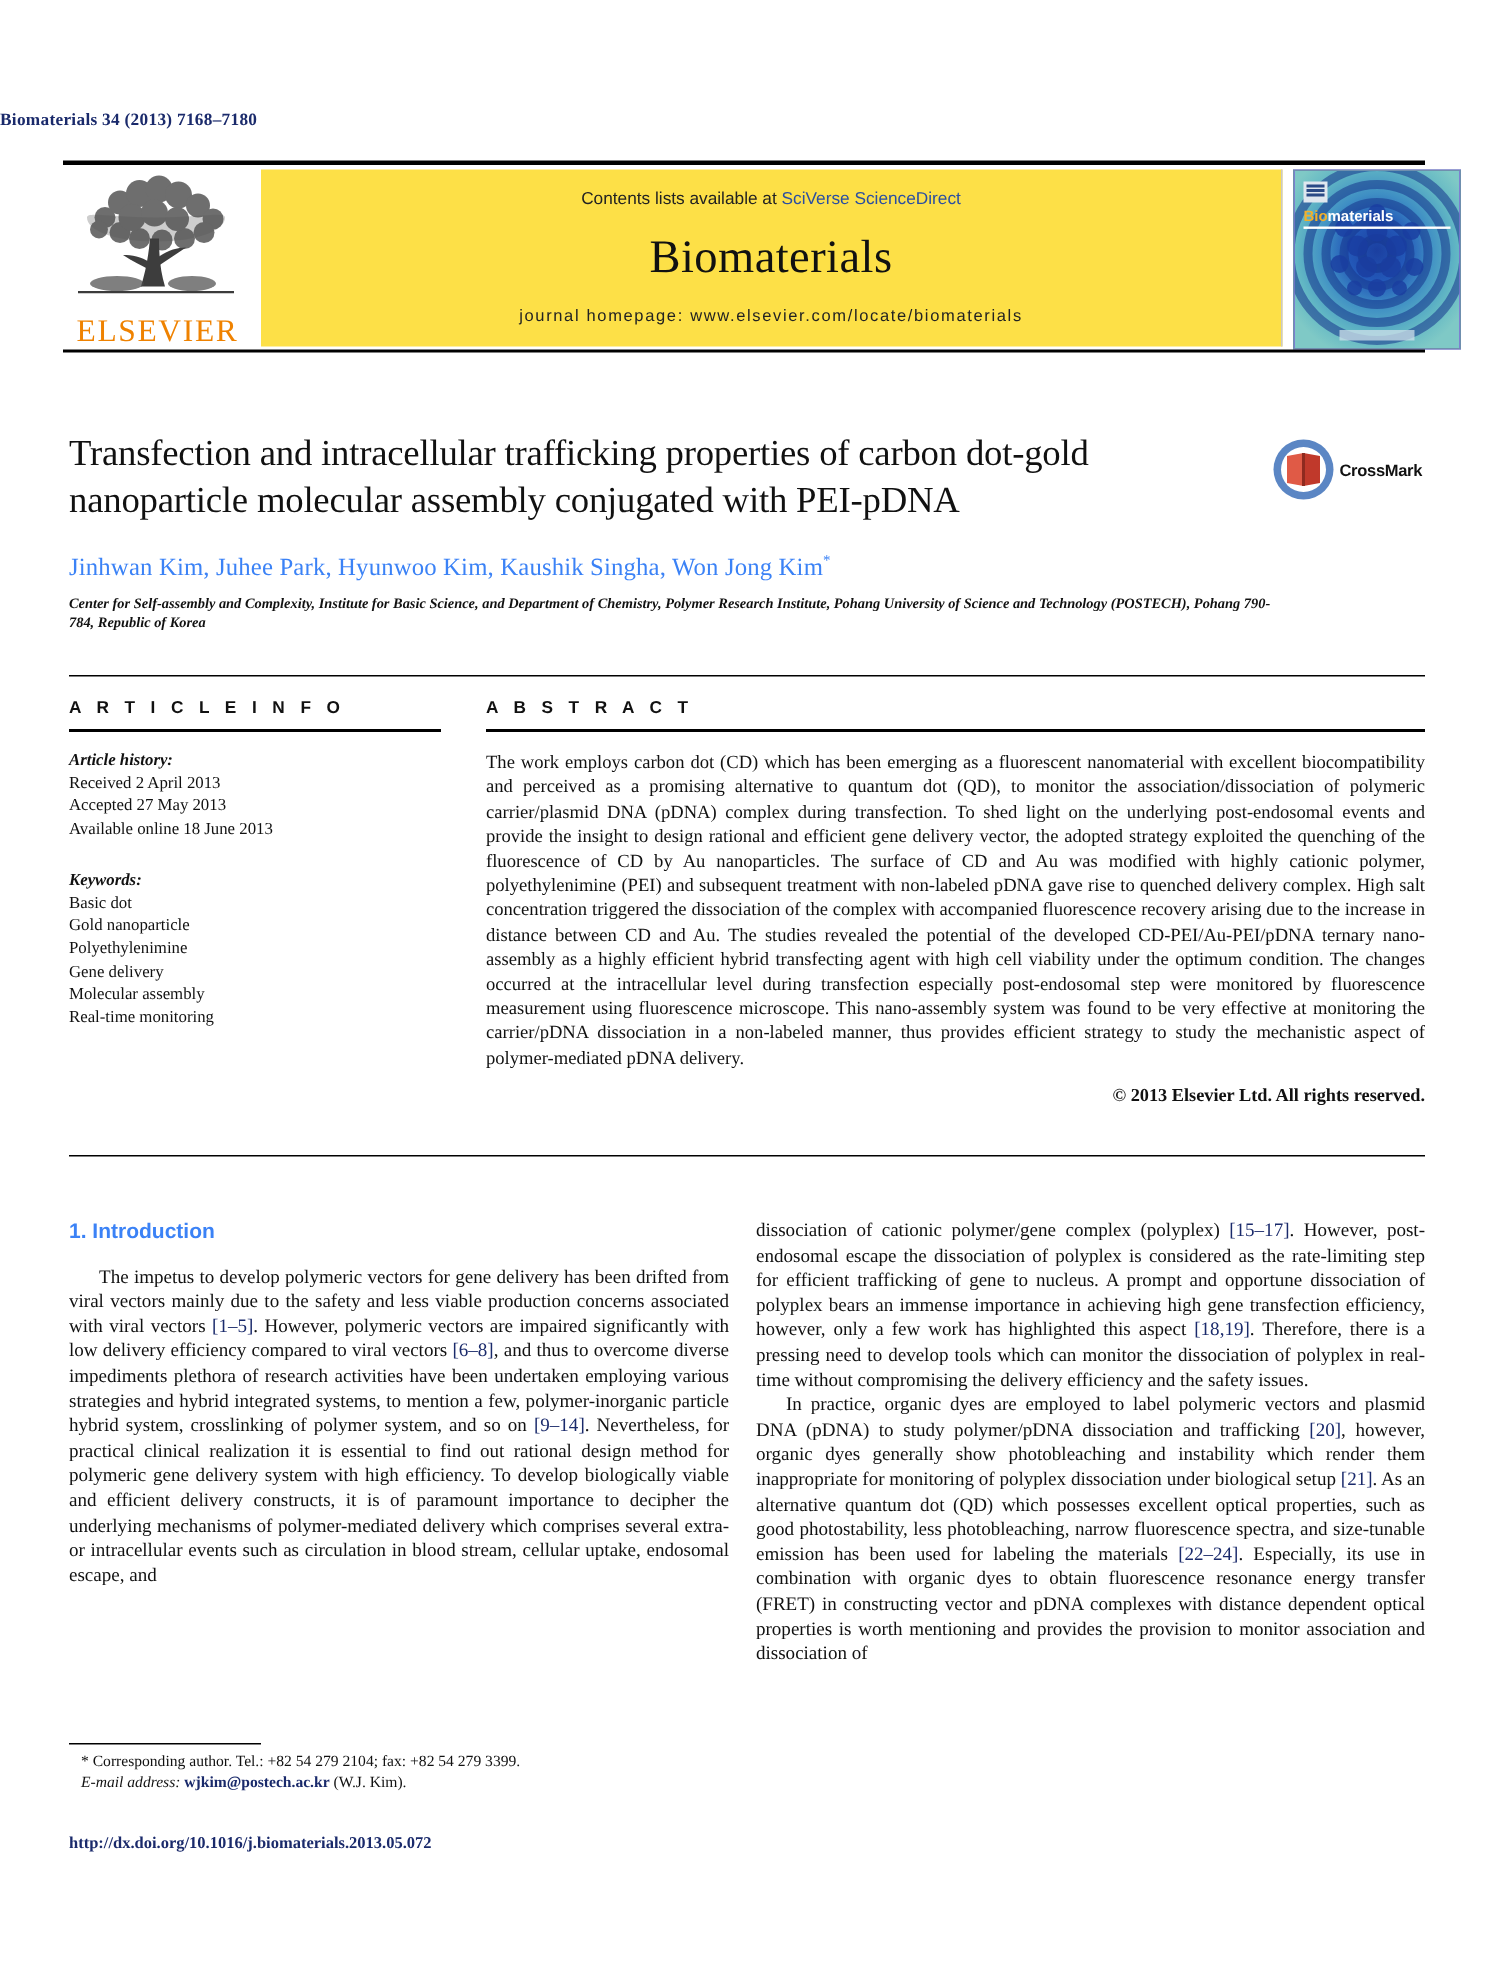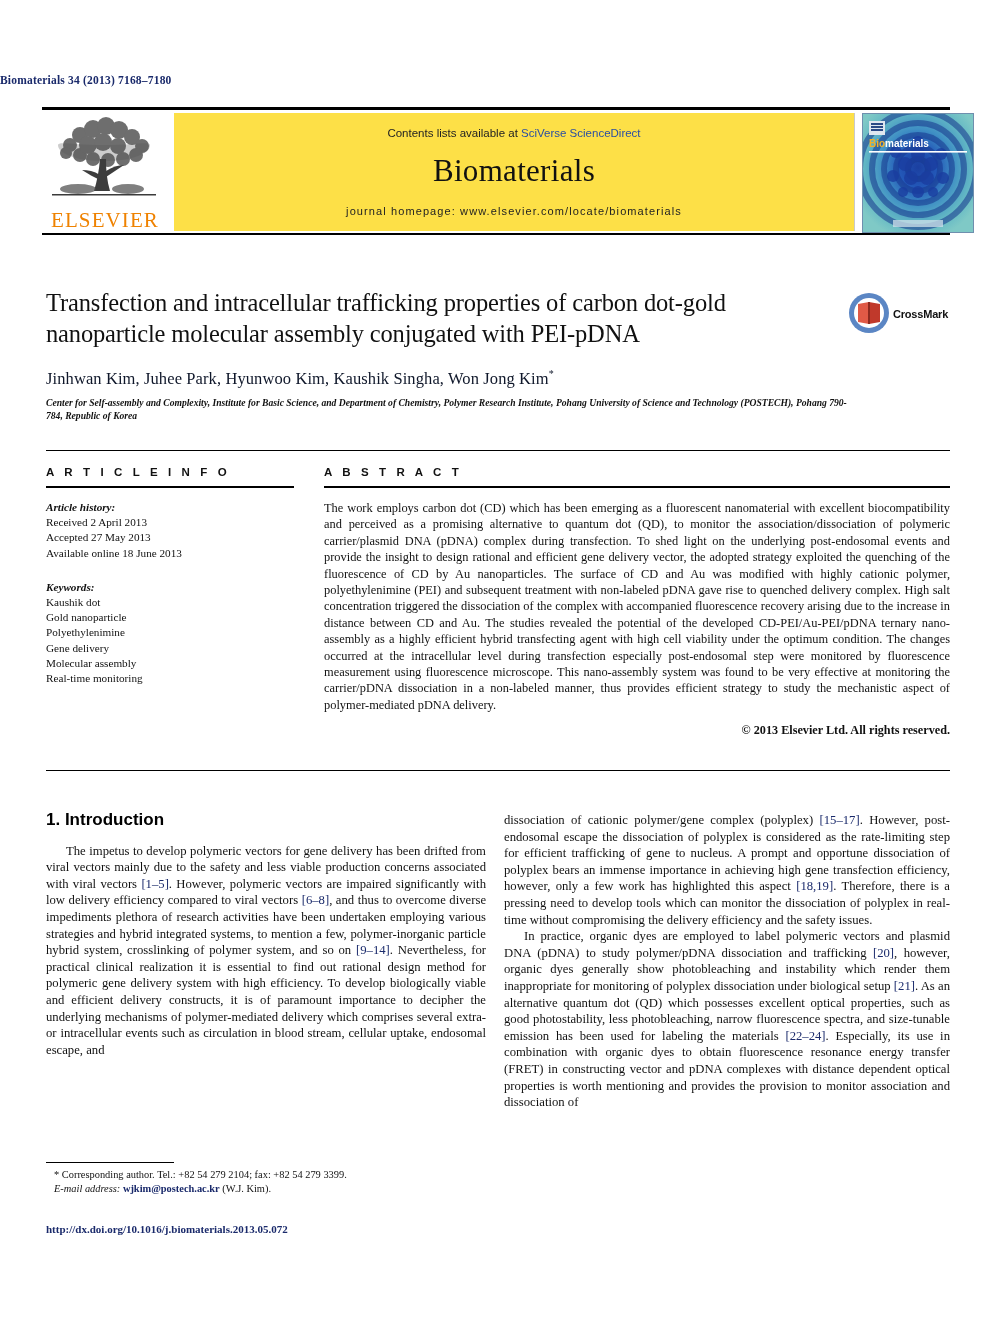--- a/index.html
+++ b/index.html
@@ -148,21 +148,21 @@
     color: #111;
     font-weight: 400;
     letter-spacing: -.15px;
   }
   .authors {
     position: absolute;
     left: 46px; top: 368px;
     width: 800px;
     font-family: "Liberation Serif", serif;
     font-size: 16.5px;
-    color: #0f172a;
+    color: #3b82f6;
     letter-spacing: .1px;
   }
   .authors sup { font-size: 10px; vertical-align: super; }
   .affiliation {
     position: absolute;
     left: 46px; top: 396px;
     width: 810px;
     font-family: "Liberation Serif", serif;
     font-style: italic;
     font-weight: bold;
@@ -277,22 +277,22 @@
     line-height: 16.6px;
     text-align: justify;
     color: #111;
   }
   .col-left  { left: 46px; }
   .col-right { left: 504px; width: 446px; }
 
   .sec-title {
     font-family: "Liberation Sans", sans-serif;
     font-weight: bold;
-    font-size: 17px;
-    color: #000000;
+    font-size: 14px;
+    color: #3b82f6;
     margin: 0 0 14px 0;
   }
   .para { margin: 0; text-indent: 20px; }
   .para + .para { margin-top: 0; }
   .ref { color: #1a2a6b; }
 
   
   .footnote {
     position: absolute;
     left: 46px; top: 1162px;
@@ -458,21 +458,21 @@
     <div class="section-head">A R T I C L E  I N F O</div>
     <div class="info-rule"></div>
     <div class="info-body">
       <div class="info-label">Article history:</div>
       <div>Received 2 April 2013</div>
       <div>Accepted 27 May 2013</div>
       <div>Available online 18 June 2013</div>
     </div>
     <div class="info-body kw-block">
       <div class="info-label">Keywords:</div>
-      <div>Kaushik dot</div>
+      <div>Basic dot</div>
       <div>Gold nanoparticle</div>
       <div>Polyethylenimine</div>
       <div>Gene delivery</div>
       <div>Molecular assembly</div>
       <div>Real-time monitoring</div>
     </div>
   </div>
 
   <div class="abstract-col">
     <div class="section-head">A B S T R A C T</div>

